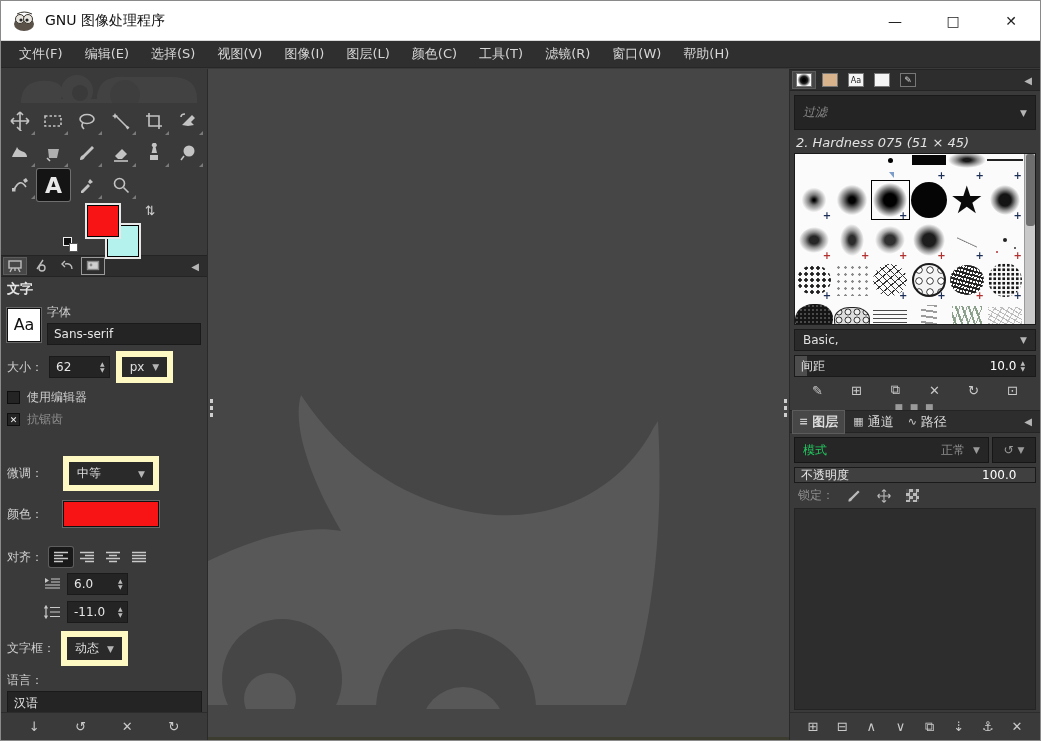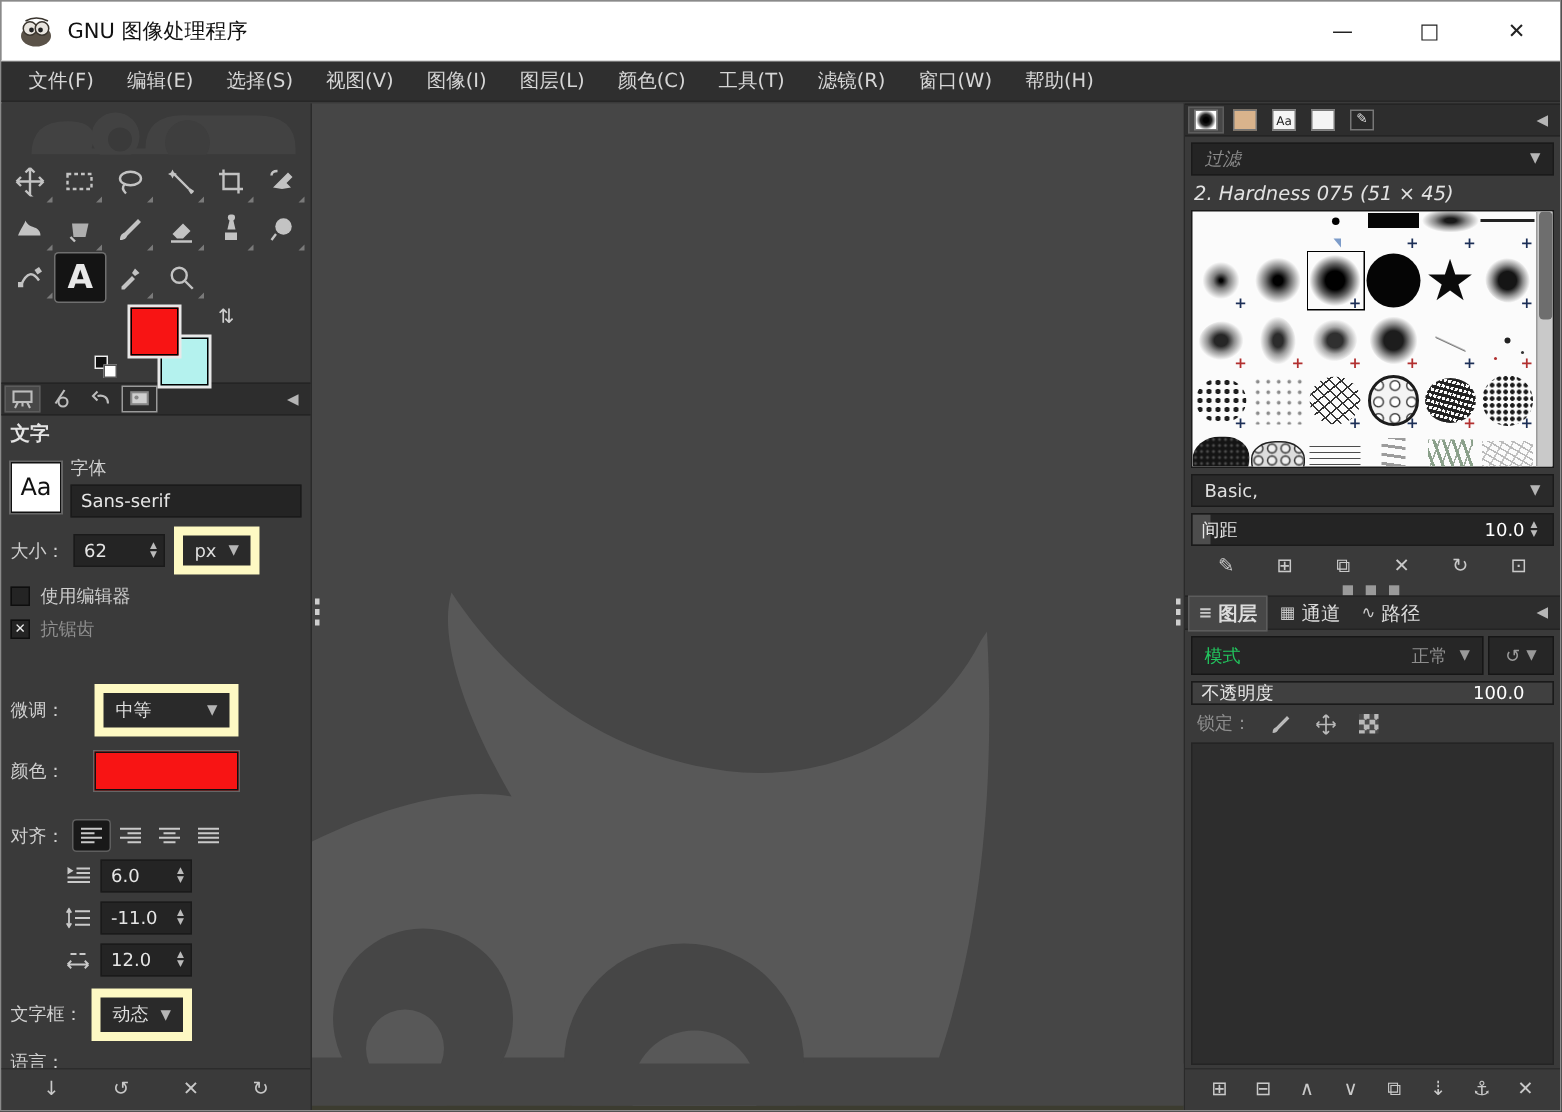--- a/index.html
+++ b/index.html
@@ -85,21 +85,21 @@
   .dockbottom { height:28px; border-top:1px solid #2c2c2c; display:flex; align-items:center; justify-content:space-around; padding:0 10px; }
   .dockbtn { color:#c9c9c9; font-size:13px; width:26px; text-align:center; }
 
   
   .handle { position:absolute; width:5px; height:22px; display:flex; flex-direction:column; gap:3px; align-items:center; }
   .handle i { width:3px; height:4px; background:#cfcfcf; }
   .handle.left { left:1px; top:330px; }
   .handle.right { right:1px; top:330px; }
 
   
-  .filterrow { margin:4px 4px 2px 4px; background:#242424; border:1px solid #1a1a1a; height:22px; display:flex; align-items:center; padding:0 8px; }
+  .filterrow { margin:4px 4px 2px 4px; background:#242424; border:1px solid #1a1a1a; height:35px; display:flex; align-items:center; padding:0 8px; }
   .filterrow .ph { color:#8a8a8a; font-style:italic; flex:1; }
   .brushtitle { padding:3px 6px; font-style:italic; color:#e2e2e2; font-size:13px; }
   .brusharea { position:relative; margin:0 4px; height:172px; background:#fbfbfb; border:1px solid #1a1a1a; overflow:hidden; display:flex; }
   .brushgrid { flex:1; display:grid; grid-template-columns:repeat(6,1fr); grid-auto-rows:40px; margin-top:-14px; }
   .bcell { position:relative; display:flex; align-items:center; justify-content:center; }
   .bcell.sel { box-shadow:inset 0 0 0 1px #000; }
   .bcell .plus { position:absolute; right:2px; bottom:-1px; font-size:10px; font-weight:bold; }
   .plus.k { color:#1c2f57; } .plus.r { color:#b23030; }
   .bcell .tri { position:absolute; left:45%; bottom:2px; width:0; height:0; border-left:5px solid transparent; border-top:6px solid #7d9cc9; }
   .bcell .shape { display:block; }
@@ -450,33 +450,20 @@
               <path d="M7 2.5h10M7 7h10M7 11.5h10"></path>
             </svg>
           <div class="spinbox">
             <span class="val">-11.0</span>
             <span class="spinner">
                 <span>▲</span>
                 <span>▼</span>
               </span>
           </div>
         </div>
-        <div class="row indentrow">
-          <svg width="18" height="14" viewBox="0 0 18 14">
-              <path d="M2 10h14M2 10l2.5-2.5M2 10l2.5 2.5M16 10l-2.5-2.5M16 10l-2.5 2.5"></path>
-              <path d="M4 3h4M10 3h4"></path>
-            </svg>
-          <div class="spinbox">
-            <span class="val">12.0</span>
-            <span class="spinner">
-                <span>▲</span>
-                <span>▼</span>
-              </span>
-          </div>
-        </div>
 
         <div class="row" style="margin-top:8px;">
           <span class="lbl">文字框：</span>
           <div class="select">
             <span>动态</span>
             <span class="chev">▼</span>
           </div>
         </div>
 
         <div class="row" style="margin-bottom:2px;">

